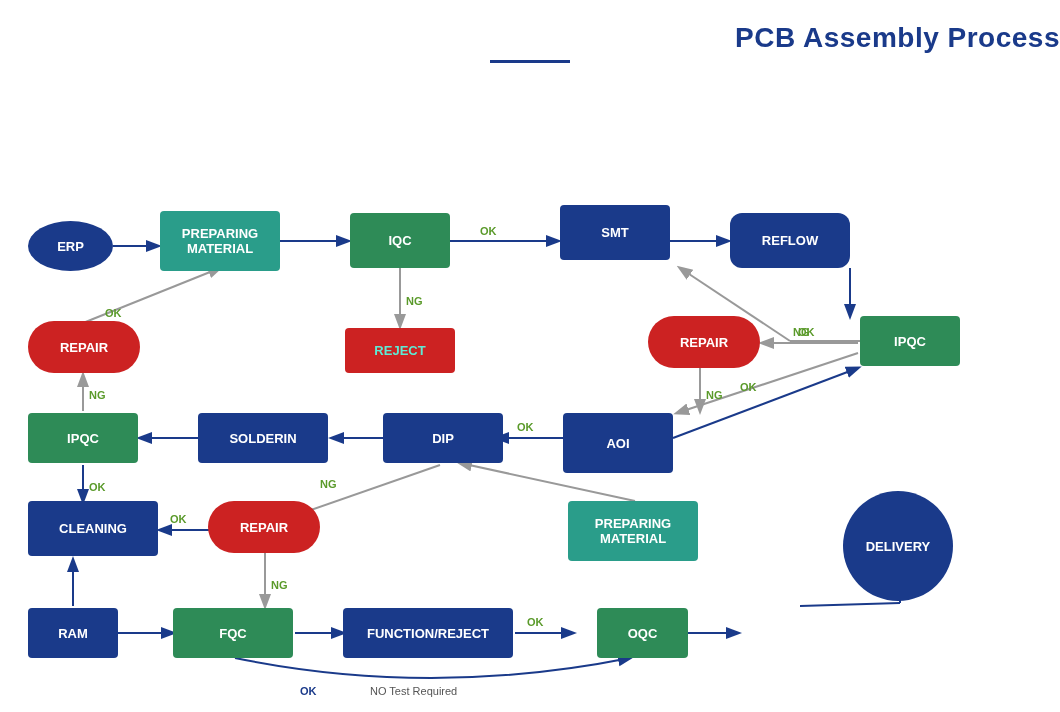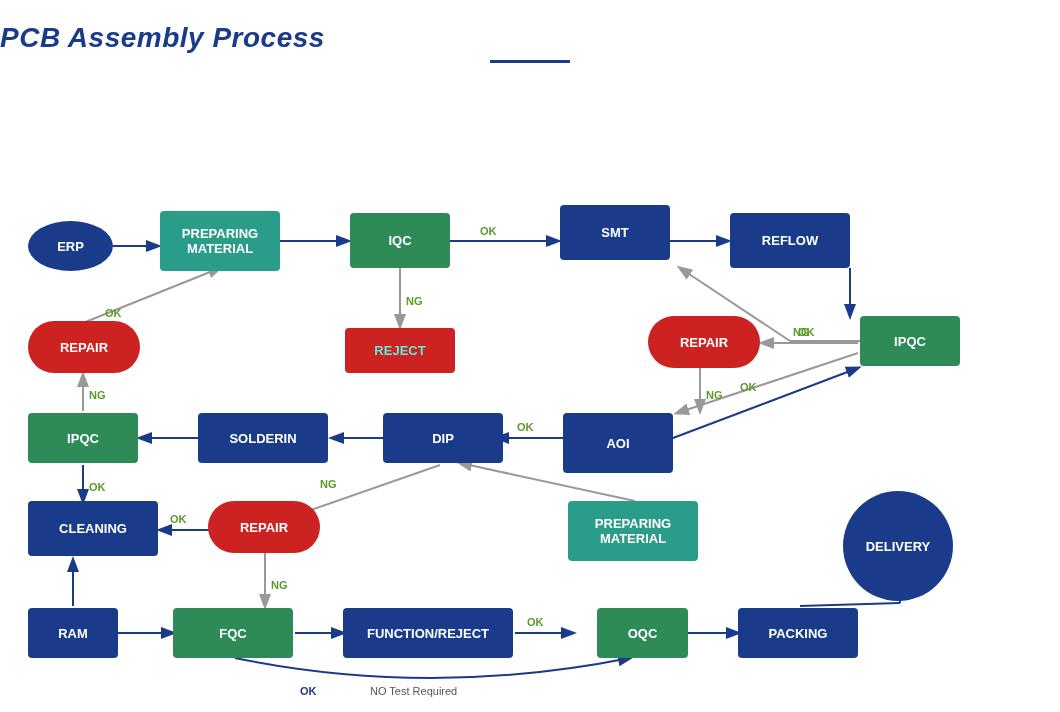--- a/index.html
+++ b/index.html
@@ -13,25 +13,24 @@
     }
 
     .page-container {
       width: 1060px;
       height: 712px;
       position: relative;
       background: #fff;
     }
 
     .title {
-      text-align: left;
+      text-align: right;
       padding-top: 22px;
       font-size: 28px;
       font-weight: bold;
-      font-style: italic;
       color: #1a3a8a;
       letter-spacing: 0.5px;
     }
 
     .title-underline {
       width: 80px;
       height: 3px;
       background: #1a3a8a;
       margin: 6px auto 0;
     }
@@ -202,21 +201,21 @@
     </div>
 
     <div class="node" style="left:345px; top:255px; width:110px; height:45px; background:#cc2222; border-radius:4px; color:#5eead4; display:flex; align-items:center; justify-content:center; font-weight:bold; font-size:13px;">
       <span>REJECT</span>
     </div>
 
     <div class="node rect-blue" style="left:560px; top:132px; width:110px; height:55px;">
       <span>SMT</span>
     </div>
 
-    <div class="node rect-blue" style="left:730px; top:140px; width:120px; height:55px;">
+    <div class="node rect-blue" style="left:730px; top:140px; width:120px; height:55px;border-radius:12px;">
       <span>REFLOW</span>
     </div>
 
     <div class="node rect-green" style="left:860px; top:243px; width:100px; height:50px;">
       <span>IPQC</span>
     </div>
 
     <div class="node" style="left:648px; top:243px; width:112px; height:52px; background:#cc2222; border-radius:30px; color:#fff; display:flex; align-items:center; justify-content:center; font-weight:bold; font-size:13px;">
       <span>REPAIR</span>
     </div>
@@ -263,22 +262,19 @@
     </div>
 
     <div class="node rect-blue" style="left:343px; top:535px; width:170px; height:50px;">
       <span>FUNCTION/REJECT</span>
     </div>
 
     <div class="node rect-green" style="left:597px; top:535px; width:91px; height:50px;">
       <span>OQC</span>
     </div>
 
-    <div class="node rect-blue" style="left:738px; top:535px; width:120px; height:50px;">
-      <span>PACKING</span>
-    </div>
 
     <div class="node circle-blue" style="left:843px; top:418px; width:110px; height:110px; border-radius:50%;">
       <span>DELIVERY</span>
     </div>
 
   </div>
 </div>
 
 </body></html>

